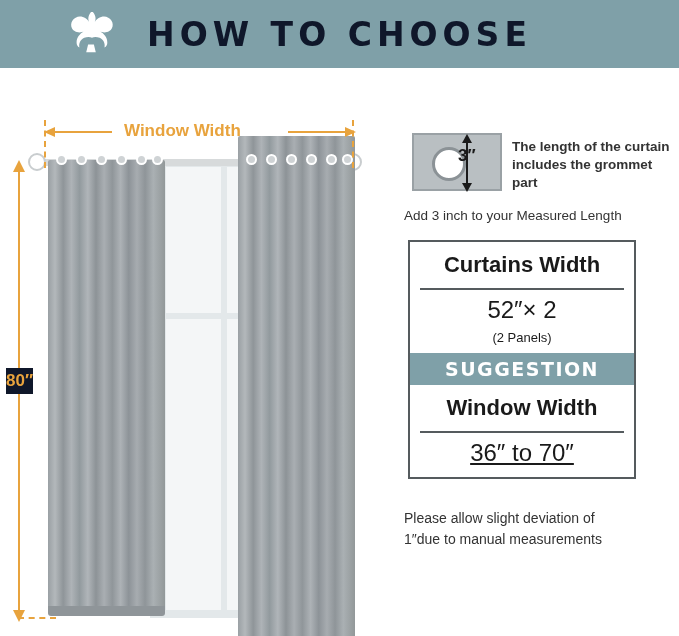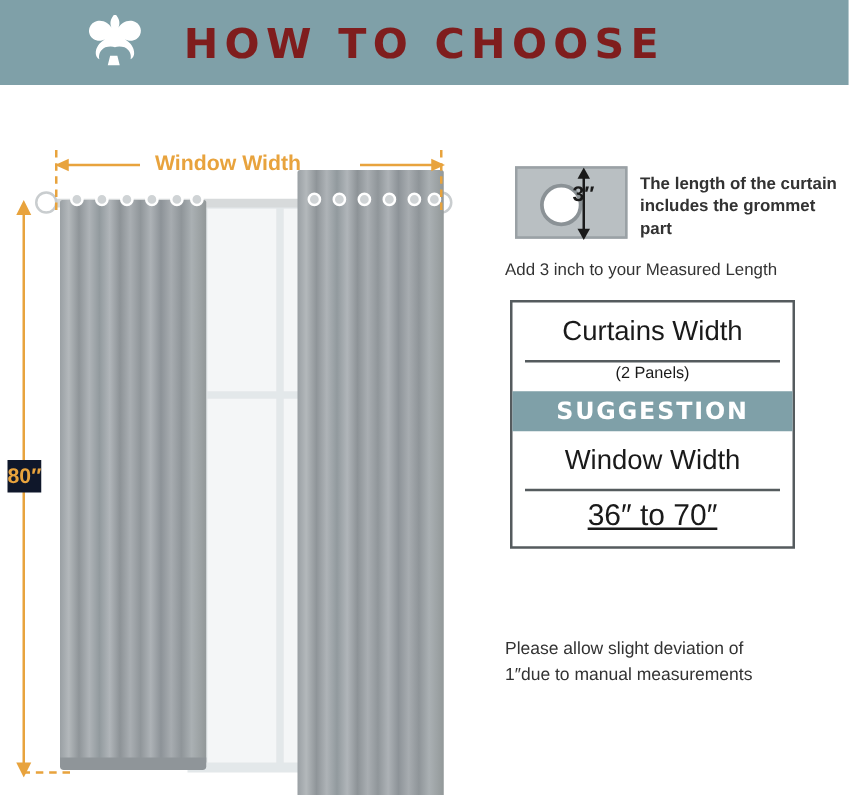--- a/index.html
+++ b/index.html
@@ -28,21 +28,21 @@
     height: 68px;
     background: #7fa0a8;
     display: flex;
     align-items: center;
     justify-content: center;
   }
   .banner-title {
     font-size: 33px;
     font-weight: bold;
     letter-spacing: 5px;
-    color: #7f1d1d;
+    color: #0f172a;
     font-family: "DejaVu Sans", sans-serif;
   }
   .fleur {
     position: absolute;
     top: 10px;
     width: 58px;
     height: 48px;
     color: #ffffff;
   }
   .fleur.left { left: 62px; }
@@ -236,21 +236,21 @@
     border: 2px solid #555b5e;
     box-sizing: border-box;
     background: #ffffff;
   }
   .card-row {
     text-align: center;
     padding: 6px 4px;
   }
   .card-title {
     font-size: 22px;
-    font-weight: normal;
+    font-weight: bold;
     color: #1a1a1a;
     padding-top: 10px;
   }
   .card-rule {
     height: 2px;
     background: #555b5e;
     margin: 4px 10px 0 10px;
   }
   .card-value {
     font-size: 24px;
@@ -364,20 +364,21 @@
       <polygon points="7,58 2,49 12,49" fill="#1a1a1a"></polygon>
     </svg>
     <div class="three-inch">3″</div>
     <div class="grommet-note">The length of the curtain includes the grommet part</div>
 
     <div class="add-line">Add 3 inch to your Measured Length</div>
 
     <div class="card">
       <div class="card-row card-title">Curtains Width</div>
       <div class="card-rule"></div>
+      <div class="card-row card-value">52″× 2</div>
       <div class="card-row card-sub">(2 Panels)</div>
       <div class="card-banner">SUGGESTION</div>
       <div class="card-row card-title">Window Width</div>
       <div class="card-rule"></div>
       <div class="card-row card-value" style="padding-bottom:10px;text-decoration:underline;">36″ to 70″</div>
     </div>
 
     <div class="footnote">
       <div>Please allow slight deviation of</div>
       <div>1″due to manual measurements</div>

